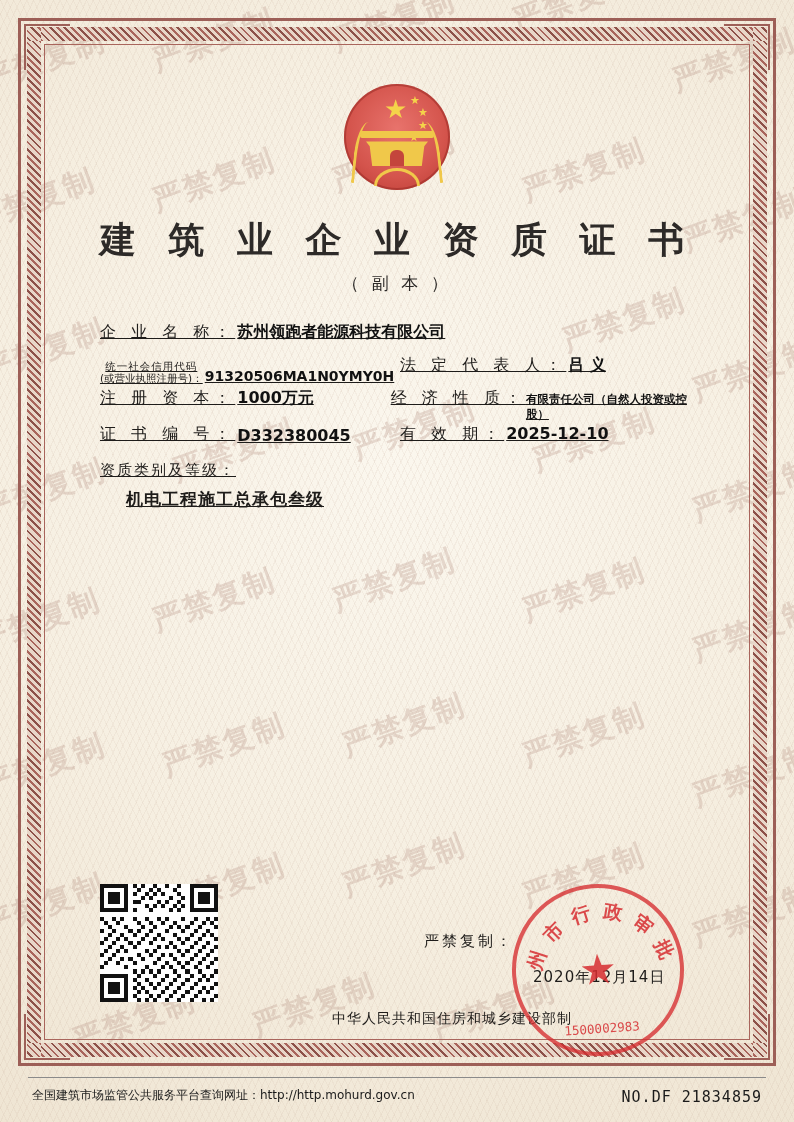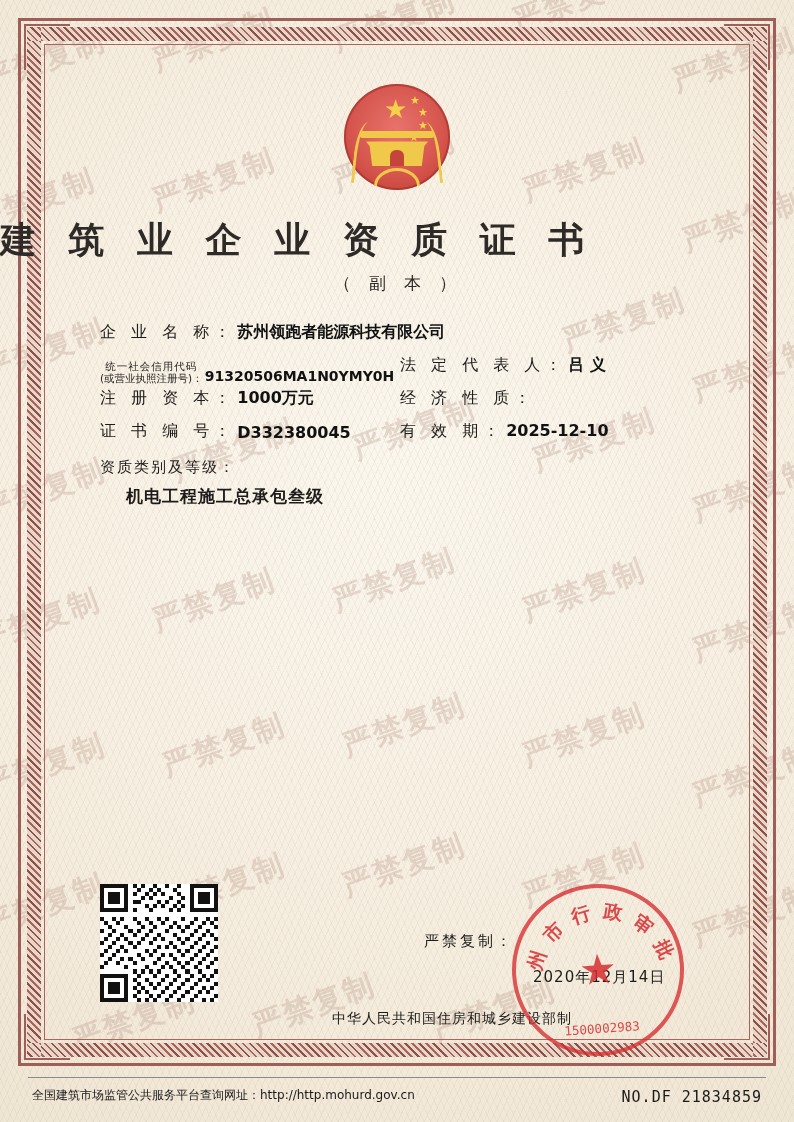--- a/index.html
+++ b/index.html
@@ -182,45 +182,47 @@
     border-radius: 60% 0 0 0;
   }
   .emblem .wheat-l { left: 10px; transform: rotate(6deg); }
   .emblem .wheat-r { right: 10px; transform: scaleX(-1) rotate(6deg); }
 
   
   .title {
     position: absolute;
     left: 0; right: 0;
     top: 216px;
+    text-align: center;
     font-family: "DejaVu Sans", sans-serif;
     font-size: 36px;
     font-weight: bold;
     letter-spacing: 10px;
     color: #2d2a28;
   }
   .subtitle {
     position: absolute;
     left: 0; right: 0;
     top: 272px;
     text-align: center;
-    font-family: Liberation Mono, monospace;
+    font-family: Liberation Sans, sans-serif;
     font-size: 17px;
     letter-spacing: 4px;
     color: #2d2a28;
   }
 
   
   .fields {
     position: absolute;
     left: 100px;
     top: 322px;
     width: 600px;
     color: #1e1c1a;
     font-family: "DejaVu Sans", sans-serif;
+    text-decoration: underline;
   }
   .row {
     display: flex;
     align-items: baseline;
     min-height: 31px;
     margin-bottom: 2px;
   }
   .lbl {
     font-size: 16px;
     letter-spacing: 5px;
@@ -490,20 +492,21 @@
       </div>
     </div>
 
     <div class="row">
       <div class="col-left">
         <span class="lbl">注 册 资 本：</span>
         <span class="val">1000万元</span>
       </div>
       <div class="col-right">
         <span class="lbl">经 济 性 质：</span>
+        <span class="econ-val">有限责任公司（自然人投资或控股）</span>
       </div>
     </div>
 
     <div class="row">
       <div class="col-left">
         <span class="lbl">证 书 编 号：</span>
         <span class="val">D332380045</span>
       </div>
       <div class="col-right">
         <span class="lbl">有 效 期：</span>

